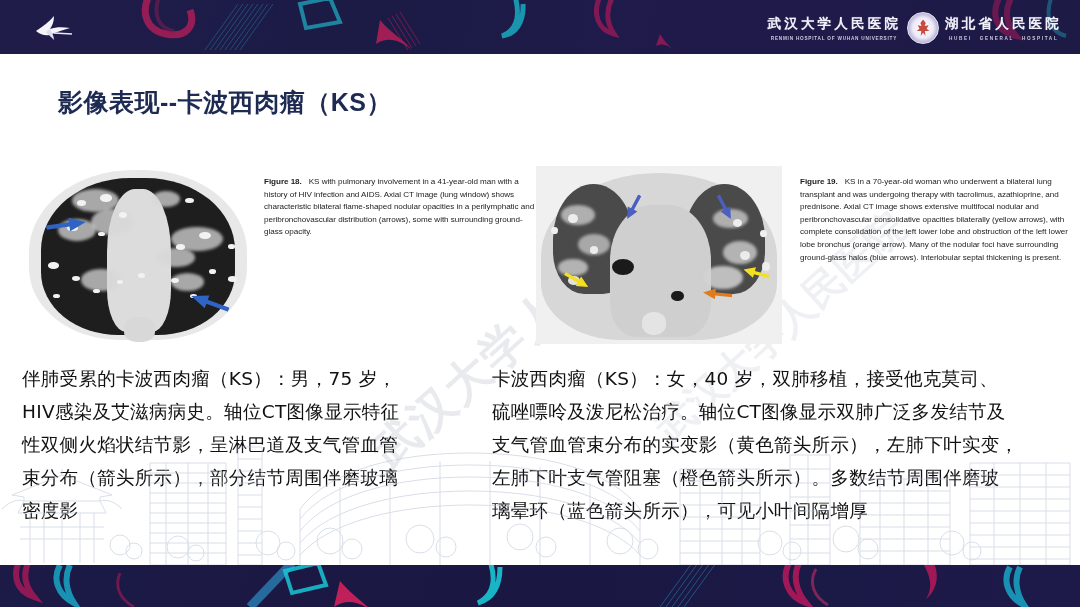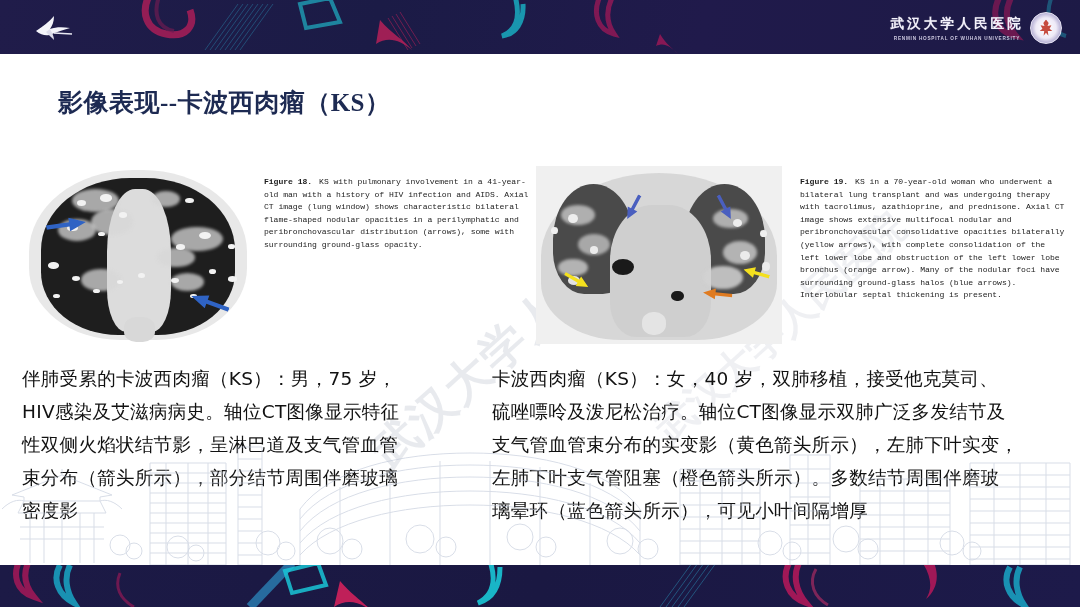--- a/index.html
+++ b/index.html
@@ -77,21 +77,21 @@
   }
 
   
   .title {
     position: absolute;
     left: 58px; top: 86px;
     color: #1d2a52;
     font-size: 25px;
     font-weight: 700;
     letter-spacing: .5px;
-    font-family: Liberation Serif, serif;
+    font-family: Liberation Sans, sans-serif;
     white-space: nowrap;
   }
 
   
   .fig-panel { position: absolute; }
   .fig-left  { left: 20px;  top: 166px; }
   .fig-right { left: 536px; top: 166px; }
 
   .ct-img {
     position: absolute;
@@ -99,21 +99,21 @@
     width: 236px; height: 178px;
     overflow: hidden;
     background: #0d0d0d;
   }
   .fig-left .ct-img  { left: 0; width: 236px; }
   .fig-right .ct-img { left: 0; width: 246px; }
 
   .caption {
     position: absolute;
     top: 10px;
-    font-family: Liberation Mono, monospace;
+    font-family: Liberation Sans, sans-serif;
     font-size: 8.1px;
     line-height: 12.6px;
     color: #1c1c1c;
     letter-spacing: -0.05px;
     text-align: left;
   }
   .fig-left .caption  { left: 244px; width: 276px; }
   .fig-right .caption { left: 264px; width: 268px; }
   .caption b { font-weight: 700; }
   .caption .gap { display: inline-block; width: 7px; }
@@ -289,20 +289,24 @@
     <path d="M20 17 C 22 21, 24 24, 24 28 C 21 25, 18 22, 16 20 Z" fill="#dcdcea"></path>
     <path d="M24 21 L 42 22" stroke="#e8e8f2" stroke-width="1.6" fill="none"></path>
   </svg>
 
   <div class="logo-zone">
     <div class="logo-block">
       <div class="logo-cn">武汉大学人民医院</div>
       <div class="logo-en">RENMIN HOSPITAL OF WUHAN UNIVERSITY</div>
     </div>
     <div class="logo-emblem"></div>
+    <div class="logo-block">
+      <div class="logo-cn">湖北省人民医院</div>
+      <div class="logo-en spaced">HUBEI  GENERAL  HOSPITAL</div>
+    </div>
   </div>
 </div>
 
 <div class="watermark">武汉大学人民医院</div>
 <div class="watermark2">武汉大学人民医院</div>
 
 <div class="title">影像表现--卡波西肉瘤（KS）</div>
 
 <div class="fig-panel fig-left">
 

